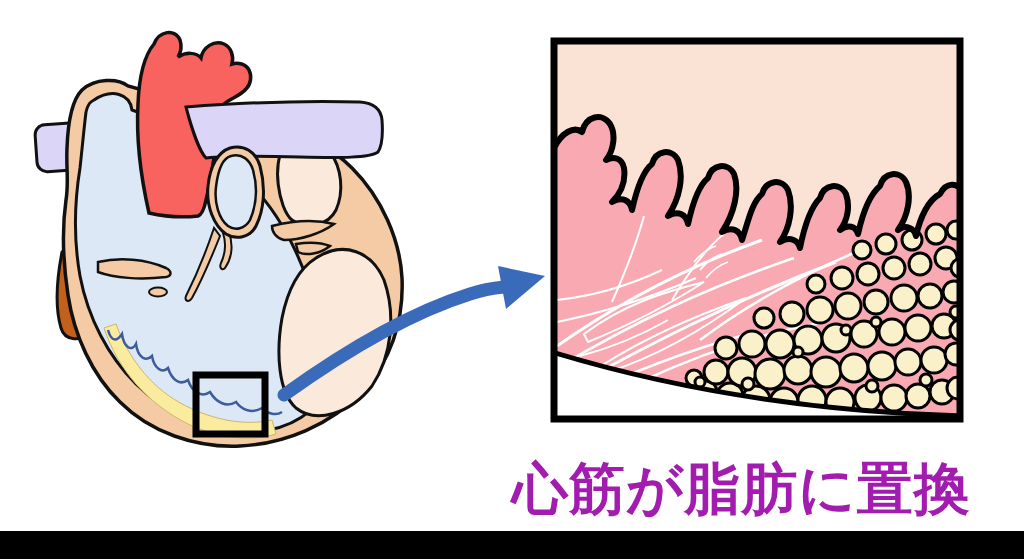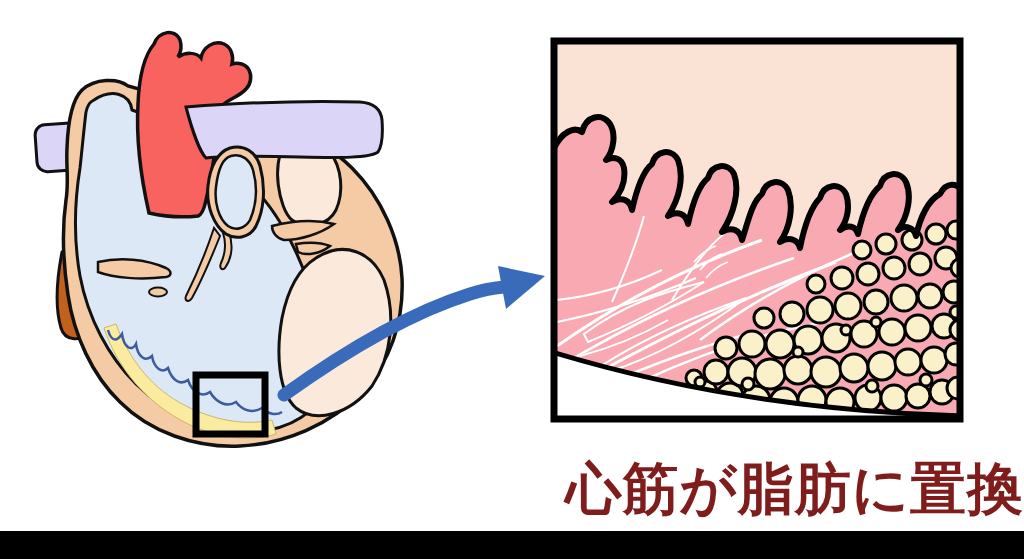--- a/index.html
+++ b/index.html
@@ -1,20 +1,20 @@
 <!DOCTYPE html>
 <html><head>
 <meta charset="utf-8">
 <style>
   html,body{margin:0;padding:0;background:#fff;}
   .stage{position:relative;width:1024px;height:559px;background:#ffffff;overflow:hidden;
          font-family:"DejaVu Sans",sans-serif;}
   .stage svg{position:absolute;left:0;top:0;}
-  .caption{position:absolute;left:512px;top:452px;width:512px;text-align:right;
-           font-size:56px;font-weight:900;color:#7f1d1d;letter-spacing:1px;
+  .caption{position:absolute;left:512px;top:452px;width:512px;text-align:left;
+           font-size:56px;font-weight:900;color:#a21caf;letter-spacing:1px;
            font-family:"DejaVu Sans",sans-serif;white-space:nowrap;}
   .bottom-bar{position:absolute;left:0;top:531px;width:1024px;height:28px;background:#000;}
 </style>
 </head>
 <body>
 
 <div class="stage">
   <svg width="1024" height="559" viewBox="0 0 1024 559">
     <defs>
       <clipPath id="insetClip">

